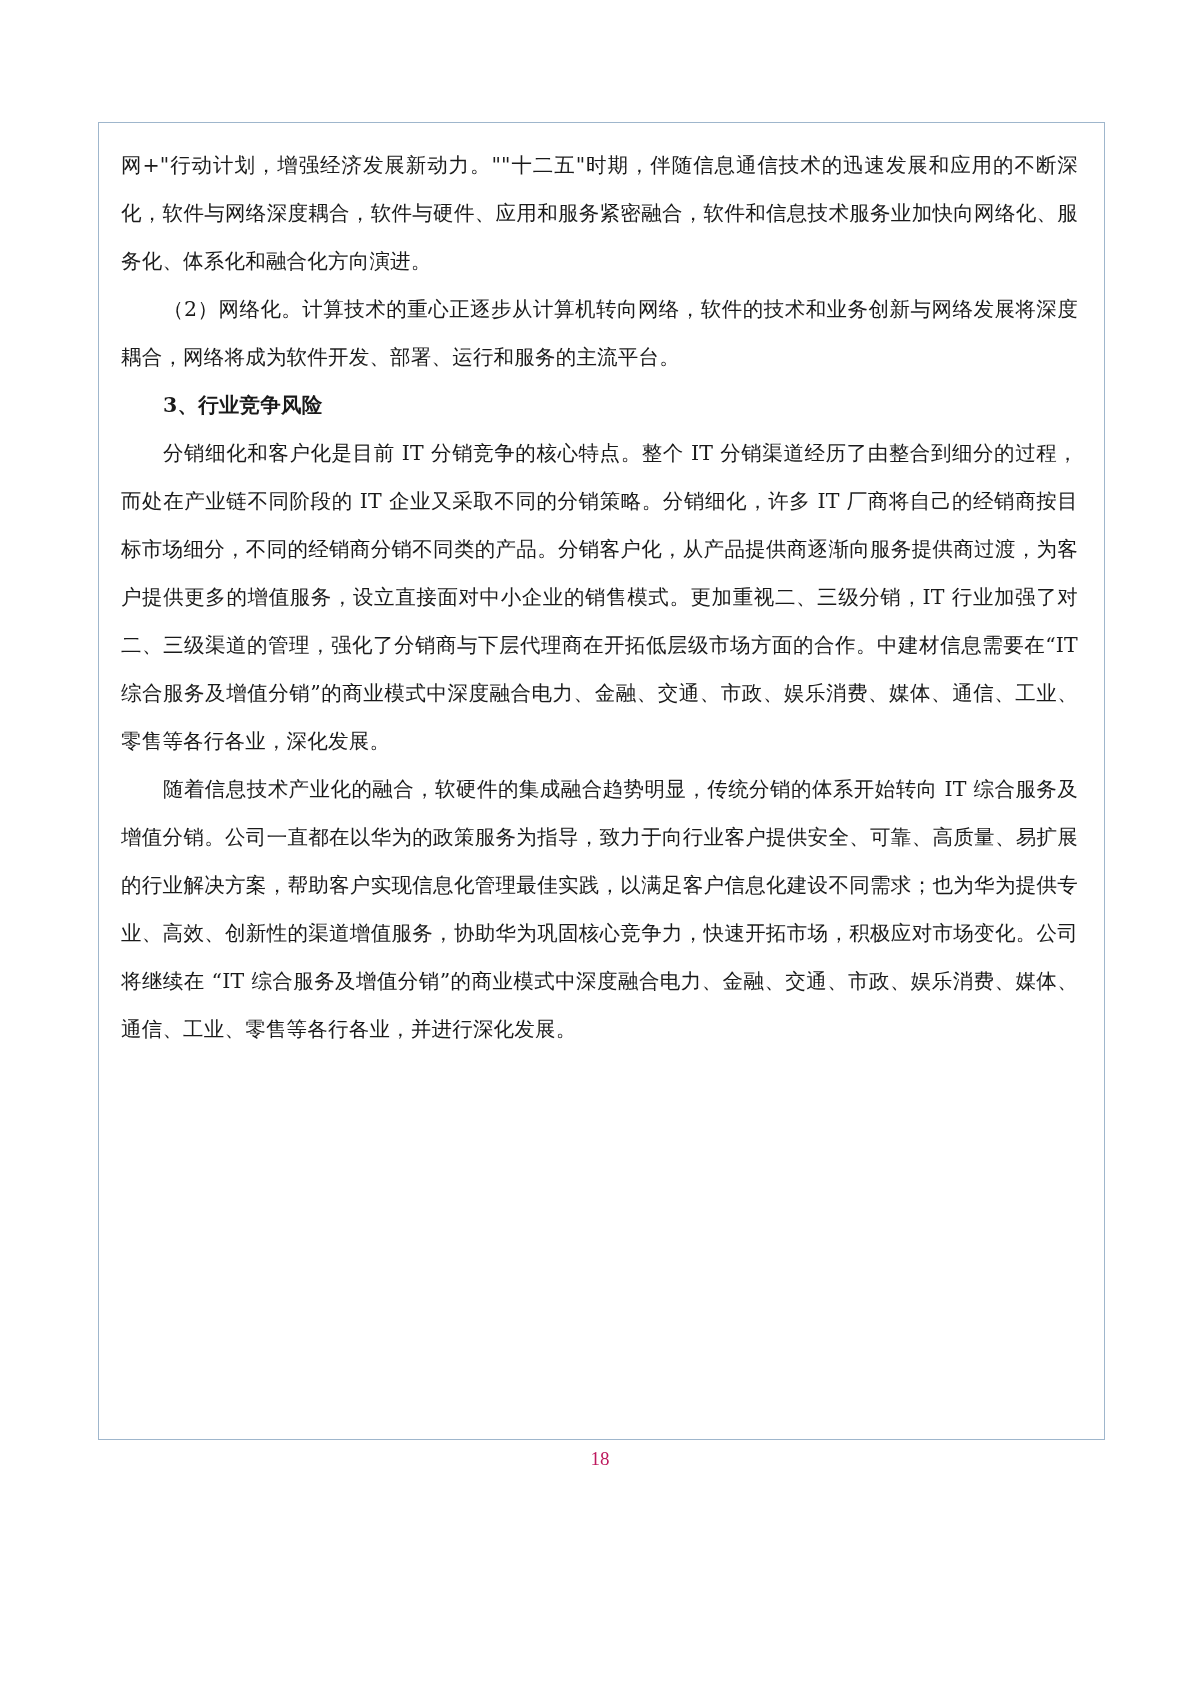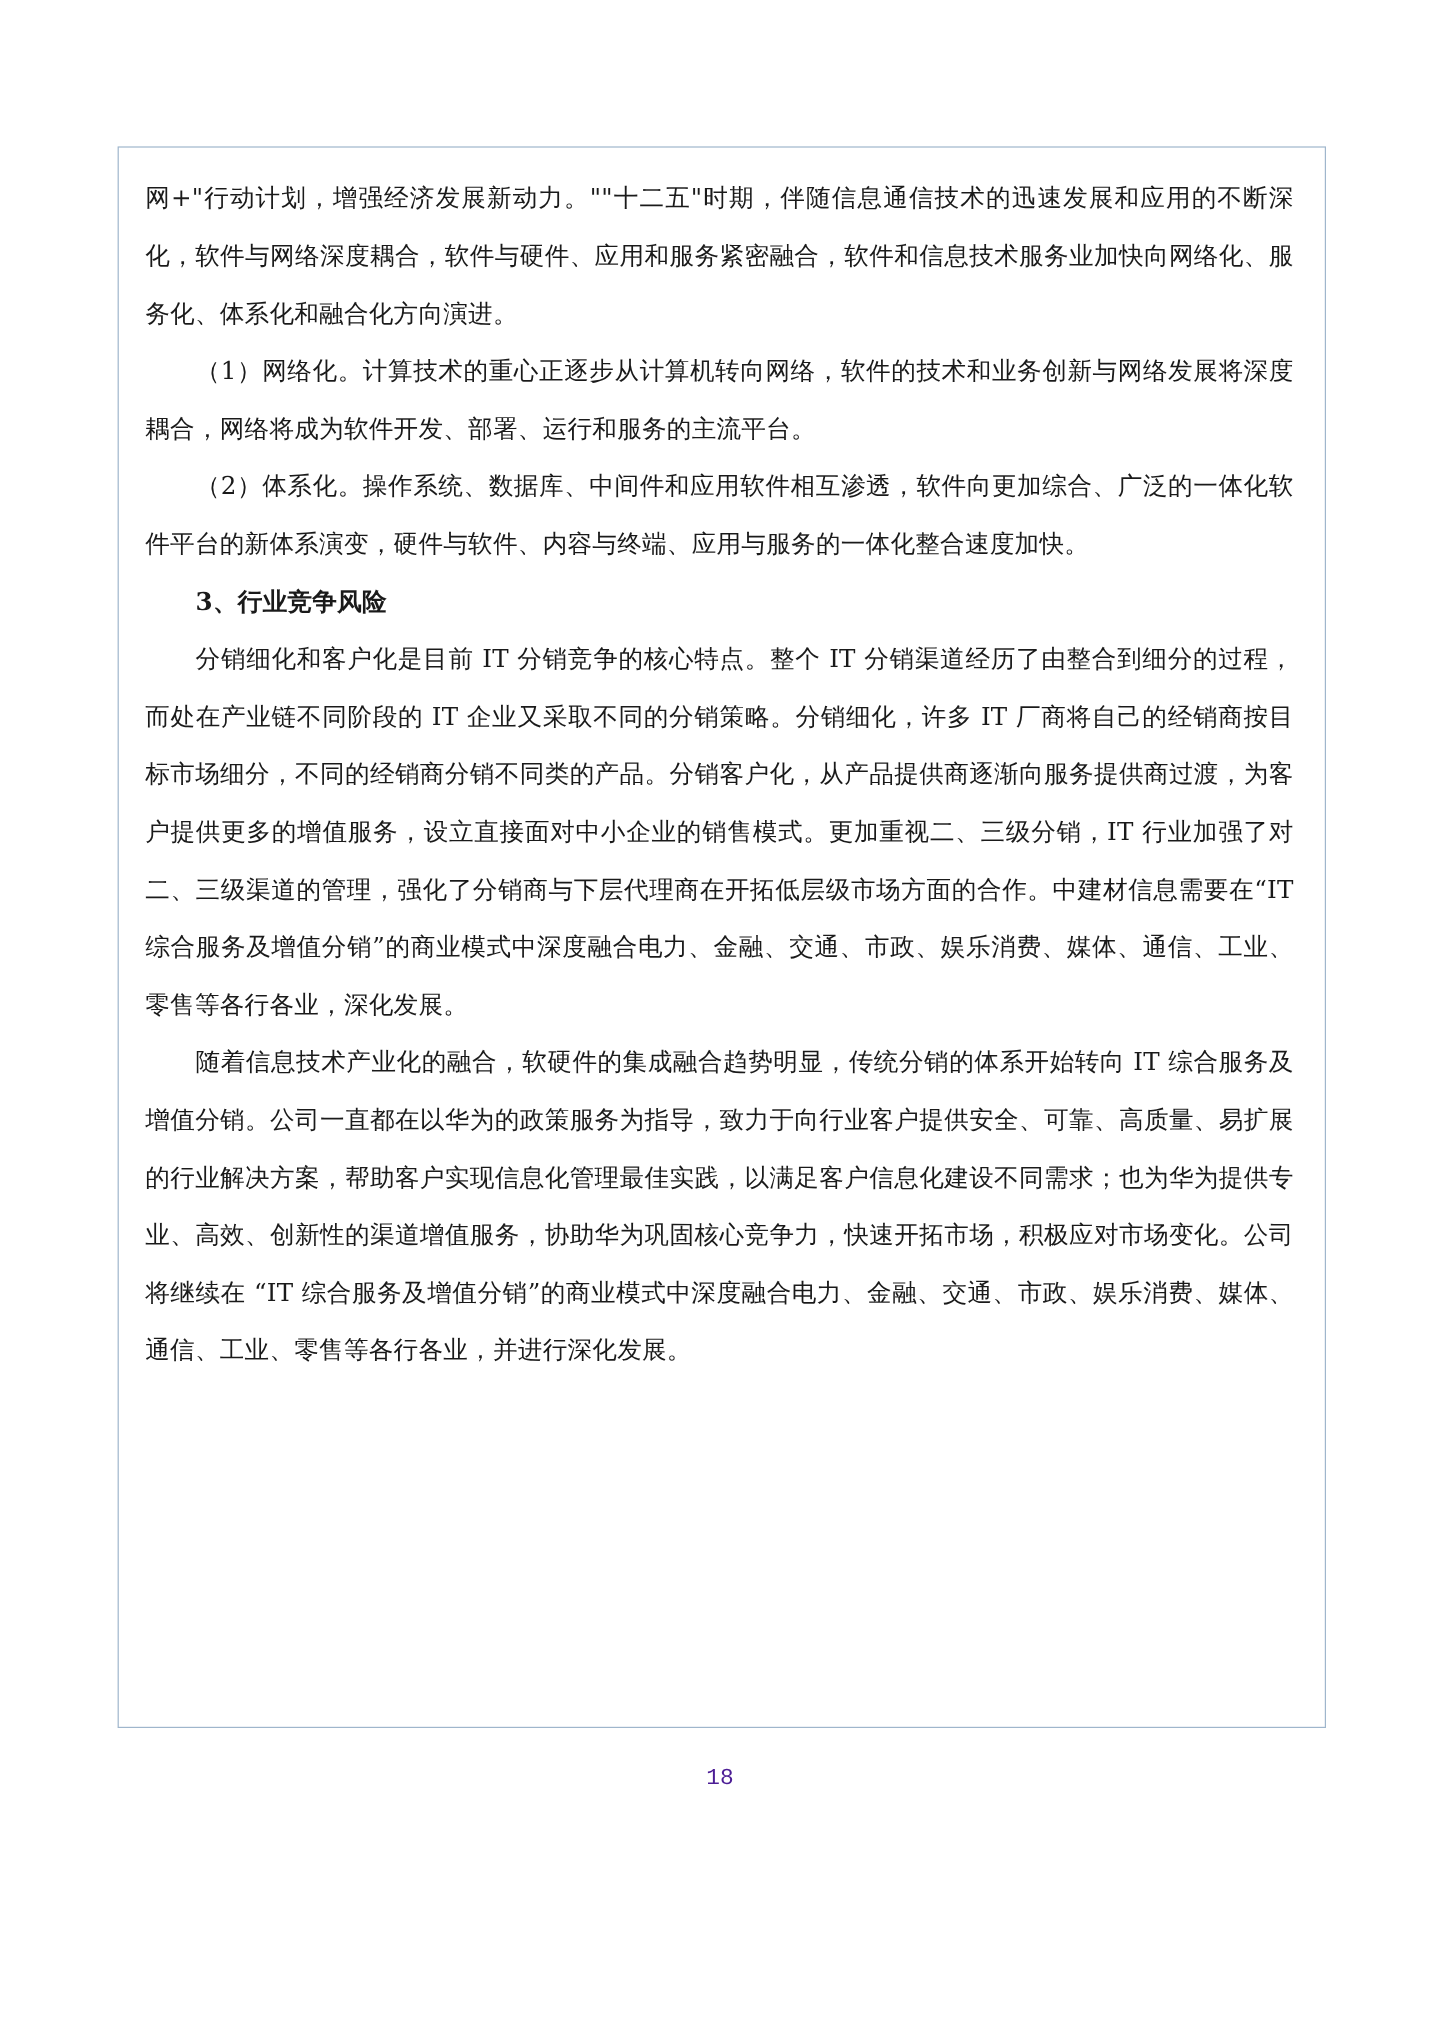--- a/index.html
+++ b/index.html
@@ -46,31 +46,29 @@
     text-indent: 42px;
     font-weight: bold;
   }
   .page-number {
     position: absolute;
     left: 0;
     right: 0;
     top: 1448px;
     text-align: center;
     font-size: 19px;
-    color: #4c1d95;
-    font-family: Liberation Mono, monospace;
-    margin-top: 23px;
+    color: #be185d;
+    font-family: Liberation Serif, serif;
   }
 </style>
 </head>
 <body>
 
 <div class="page">
   <div class="content-frame">
     <p class="flush">网+"行动计划，增强经济发展新动力。""十二五"时期，伴随信息通信技术的迅速发展和应用的不断深化，软件与网络深度耦合，软件与硬件、应用和服务紧密融合，软件和信息技术服务业加快向网络化、服务化、体系化和融合化方向演进。</p>
-    <p class="indent">（1）网络化。计算技术的重心正逐步从计算机转向网络，软件的技术和业务创新与网络发展将深度耦合，网络将成为软件开发、部署、运行和服务的主流平台。</p>
-    <p class="indent">（2）体系化。操作系统、数据库、中间件和应用软件相互渗透，软件向更加综合、广泛的一体化软件平台的新体系演变，硬件与软件、内容与终端、应用与服务的一体化整合速度加快。</p>
+    <p class="indent">（2）网络化。计算技术的重心正逐步从计算机转向网络，软件的技术和业务创新与网络发展将深度耦合，网络将成为软件开发、部署、运行和服务的主流平台。</p>
     <p class="heading">3、行业竞争风险</p>
     <p class="indent">分销细化和客户化是目前 IT 分销竞争的核心特点。整个 IT 分销渠道经历了由整合到细分的过程，而处在产业链不同阶段的 IT 企业又采取不同的分销策略。分销细化，许多 IT 厂商将自己的经销商按目标市场细分，不同的经销商分销不同类的产品。分销客户化，从产品提供商逐渐向服务提供商过渡，为客户提供更多的增值服务，设立直接面对中小企业的销售模式。更加重视二、三级分销，IT 行业加强了对二、三级渠道的管理，强化了分销商与下层代理商在开拓低层级市场方面的合作。中建材信息需要在“IT 综合服务及增值分销”的商业模式中深度融合电力、金融、交通、市政、娱乐消费、媒体、通信、工业、零售等各行各业，深化发展。</p>
     <p class="indent">随着信息技术产业化的融合，软硬件的集成融合趋势明显，传统分销的体系开始转向 IT 综合服务及增值分销。公司一直都在以华为的政策服务为指导，致力于向行业客户提供安全、可靠、高质量、易扩展的行业解决方案，帮助客户实现信息化管理最佳实践，以满足客户信息化建设不同需求；也为华为提供专业、高效、创新性的渠道增值服务，协助华为巩固核心竞争力，快速开拓市场，积极应对市场变化。公司将继续在 “IT 综合服务及增值分销”的商业模式中深度融合电力、金融、交通、市政、娱乐消费、媒体、通信、工业、零售等各行各业，并进行深化发展。</p>
   </div>
   <div class="page-number">18</div>
 </div>
 
 </body></html>

